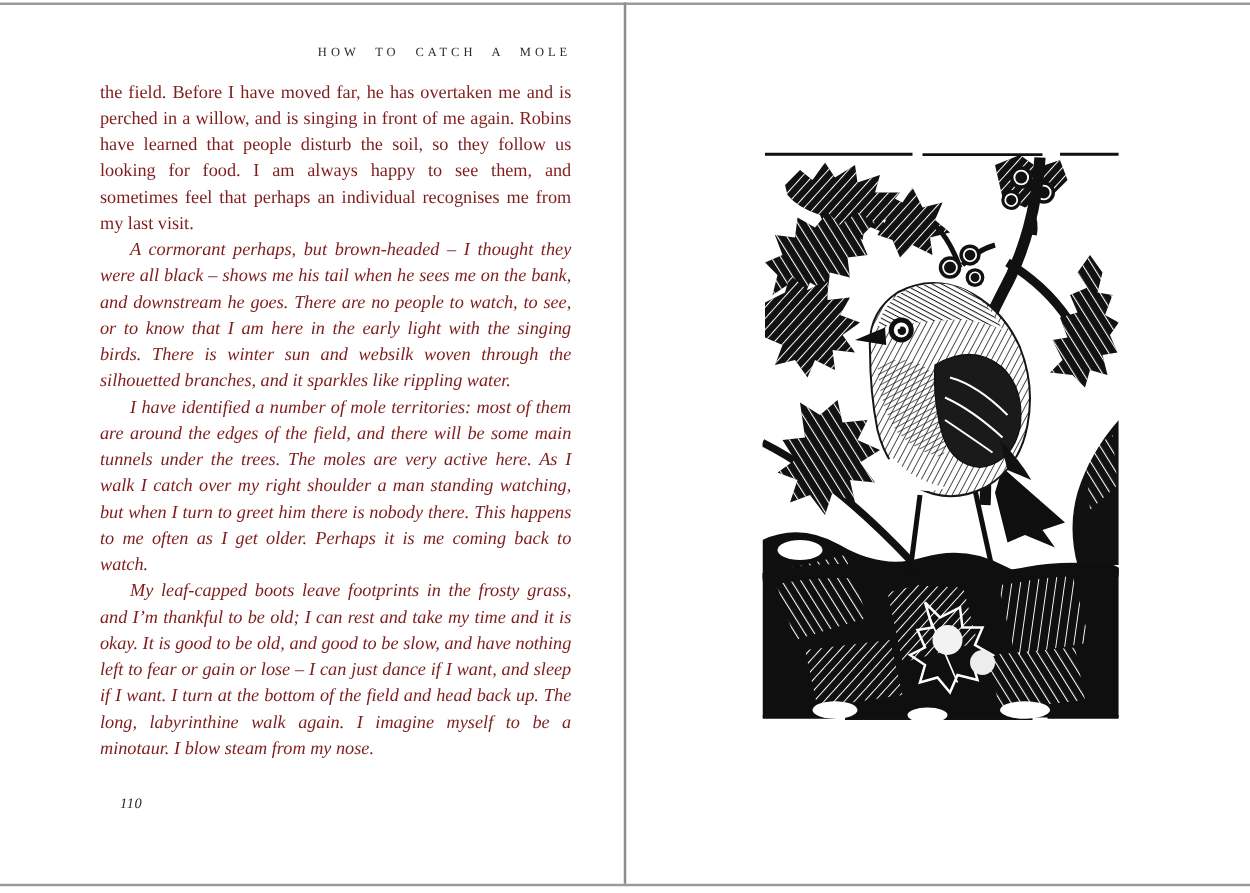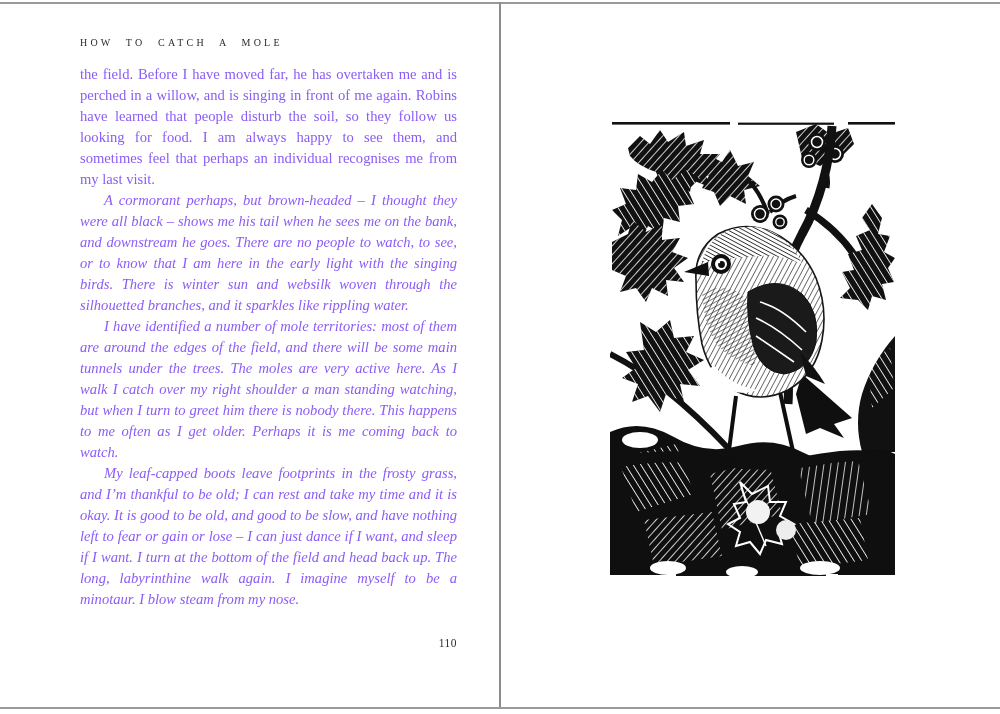--- a/index.html
+++ b/index.html
@@ -15,44 +15,45 @@
   }
   .rule { position: absolute; background: #9a9a9a; }
   .rule-top    { left: 0; right: 0; top: 2px; height: 2px; }
   .rule-bottom { left: 0; right: 0; top: 707px; height: 2px; }
   .rule-center { left: 499px; top: 2px; height: 705px; width: 2px; background: #8c8c8c; }
 
   
   .running-header {
     position: absolute;
     left: 80px; top: 37px; width: 377px;
-    text-align: left;
+    text-align: right;
     font-size: 10px;
     letter-spacing: 3.2px;
     word-spacing: 7px;
     color: #2b2b2b;
   }
   .text-block {
     position: absolute;
     left: 80px; top: 64px; width: 377px;
     font-size: 14.6px;
     line-height: 21px;
     text-align: justify;
-    color: #8b5cf6;
+    color: #7f1d1d;
     hyphens: auto;
   }
   .text-block p { margin: 0; }
   .text-block p.indent { text-indent: 24px; font-style: italic; }
   .page-number {
     position: absolute;
-    left: 80px; top: 637px; width: 377px;
-    text-align: right;
+    left: 96px; top: 637px; width: 377px;
+    text-align: left;
     font-size: 11.5px;
     letter-spacing: 0.5px;
     color: #2b2b2b;
+    font-style: italic;
   }
 
   
   .illustration {
     position: absolute;
     left: 610px; top: 122px;
     width: 285px; height: 458px;
   }
   .illustration svg { display: block; width: 100%; height: 100%; }
 </style>

